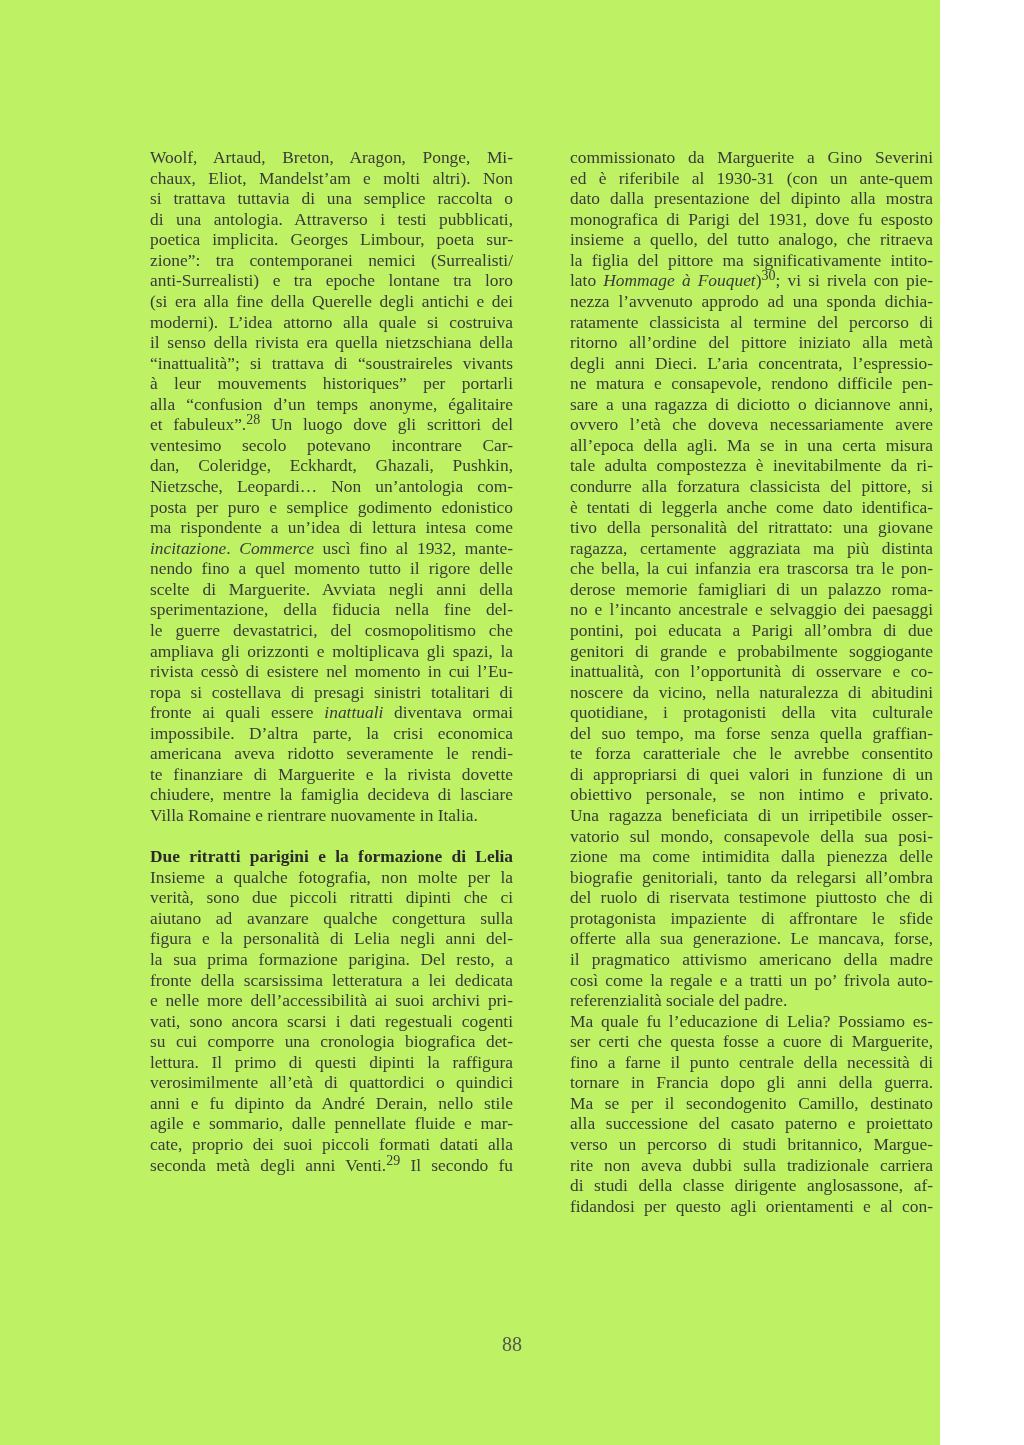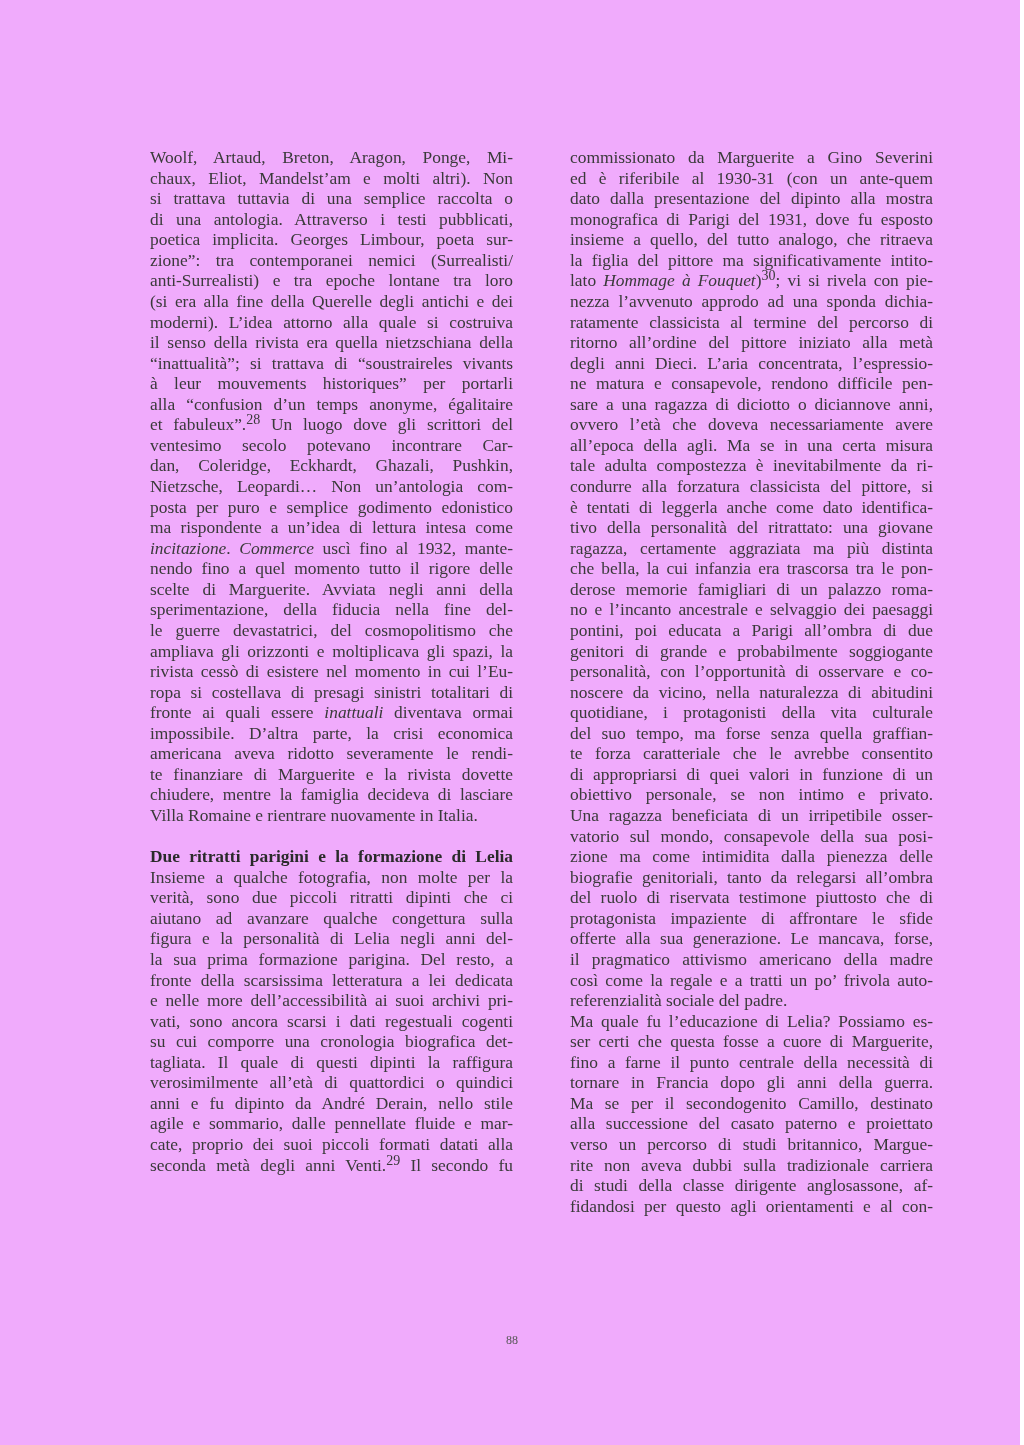--- a/index.html
+++ b/index.html
@@ -1,26 +1,26 @@
 <!DOCTYPE html>
 <html><head>
 <meta charset="utf-8">
 <style>
   html, body { margin: 0; padding: 0; background: #ffffff; }
   body { width: 1024px; height: 1445px; position: relative; overflow: hidden; }
-  .page { position: absolute; left: 0; top: 0; width: 1020px; height: 1445px; background: #f0abfc; text-decoration: underline; }
+  .page { position: absolute; left: 0; top: 0; width: 940px; height: 1445px; background: #bef264; text-decoration: underline; }
   .col { position: absolute; top: 147px; width: 363px; font-family: "Liberation Serif", "DejaVu Serif", serif; font-size: 17.4px; line-height: 20.57px; color: #3a3a3a; }
   .col-left { left: 150px; }
   .col-right { left: 541px; margin-left: 29px; }
   .line { display: block; white-space: nowrap; text-align: justify; text-align-last: justify; height: 20.57px; overflow: visible; }
   .line.last { text-align-last: left; }
   .line.spacer { height: 20.57px; }
   .heading { font-weight: bold; color: #2a2a2a; }
   sup { font-size: 14px; line-height: 0; vertical-align: 6px; }
-  .page-number { position: absolute; top: 1333px; left: 0; width: 1024px; text-align: center; font-family: "Liberation Serif", serif; font-size: 12px; color: #555; }
+  .page-number { position: absolute; top: 1333px; left: 0; width: 1024px; text-align: center; font-family: "Liberation Serif", serif; font-size: 20px; color: #555; }
 </style>
 </head>
 <body>
 
 <div class="page">
 
   <div class="col col-left">
     <div>
       <span class="line">Woolf, Artaud, Breton, Aragon, Ponge, Mi-</span>
       <span class="line">chaux, Eliot, Mandelst’am e molti altri). Non</span>
@@ -64,21 +64,21 @@
     <div>
       <span class="line">Insieme a qualche fotografia, non molte per la</span>
       <span class="line">verità, sono due piccoli ritratti dipinti che ci</span>
       <span class="line">aiutano ad avanzare qualche congettura sulla</span>
       <span class="line">figura e la personalità di Lelia negli anni del-</span>
       <span class="line">la sua prima formazione parigina. Del resto, a</span>
       <span class="line">fronte della scarsissima letteratura a lei dedicata</span>
       <span class="line">e nelle more dell’accessibilità ai suoi archivi pri-</span>
       <span class="line">vati, sono ancora scarsi i dati regestuali cogenti</span>
       <span class="line">su cui comporre una cronologia biografica det-</span>
-      <span class="line">tagliata. Il quale di questi dipinti la raffigura</span>
+      <span class="line">lettura. Il primo di questi dipinti la raffigura</span>
       <span class="line">verosimilmente all’età di quattordici o quindici</span>
       <span class="line">anni e fu dipinto da André Derain, nello stile</span>
       <span class="line">agile e sommario, dalle pennellate fluide e mar-</span>
       <span class="line">cate, proprio dei suoi piccoli formati datati alla</span>
       <span class="line"><span>seconda metà degli anni Venti.</span><sup>29</sup><span> Il secondo fu</span></span>
     </div>
   </div>
 
   <div class="col col-right">
     <div>
@@ -100,21 +100,21 @@
       <span class="line">tale adulta compostezza è inevitabilmente da ri-</span>
       <span class="line">condurre alla forzatura classicista del pittore, si</span>
       <span class="line">è tentati di leggerla anche come dato identifica-</span>
       <span class="line">tivo della personalità del ritrattato: una giovane</span>
       <span class="line">ragazza, certamente aggraziata ma più distinta</span>
       <span class="line">che bella, la cui infanzia era trascorsa tra le pon-</span>
       <span class="line">derose memorie famigliari di un palazzo roma-</span>
       <span class="line">no e l’incanto ancestrale e selvaggio dei paesaggi</span>
       <span class="line">pontini, poi educata a Parigi all’ombra di due</span>
       <span class="line">genitori di grande e probabilmente soggiogante</span>
-      <span class="line">personalità, con l’opportunità di osservare e co-</span>
+      <span class="line">inattualità, con l’opportunità di osservare e co-</span>
       <span class="line">noscere da vicino, nella naturalezza di abitudini</span>
       <span class="line">quotidiane, i protagonisti della vita culturale</span>
       <span class="line">del suo tempo, ma forse senza quella graffian-</span>
       <span class="line">te forza caratteriale che le avrebbe consentito</span>
       <span class="line">di appropriarsi di quei valori in funzione di un</span>
       <span class="line">obiettivo personale, se non intimo e privato.</span>
       <span class="line">Una ragazza beneficiata di un irripetibile osser-</span>
       <span class="line">vatorio sul mondo, consapevole della sua posi-</span>
       <span class="line">zione ma come intimidita dalla pienezza delle</span>
       <span class="line">biografie genitoriali, tanto da relegarsi all’ombra</span>

